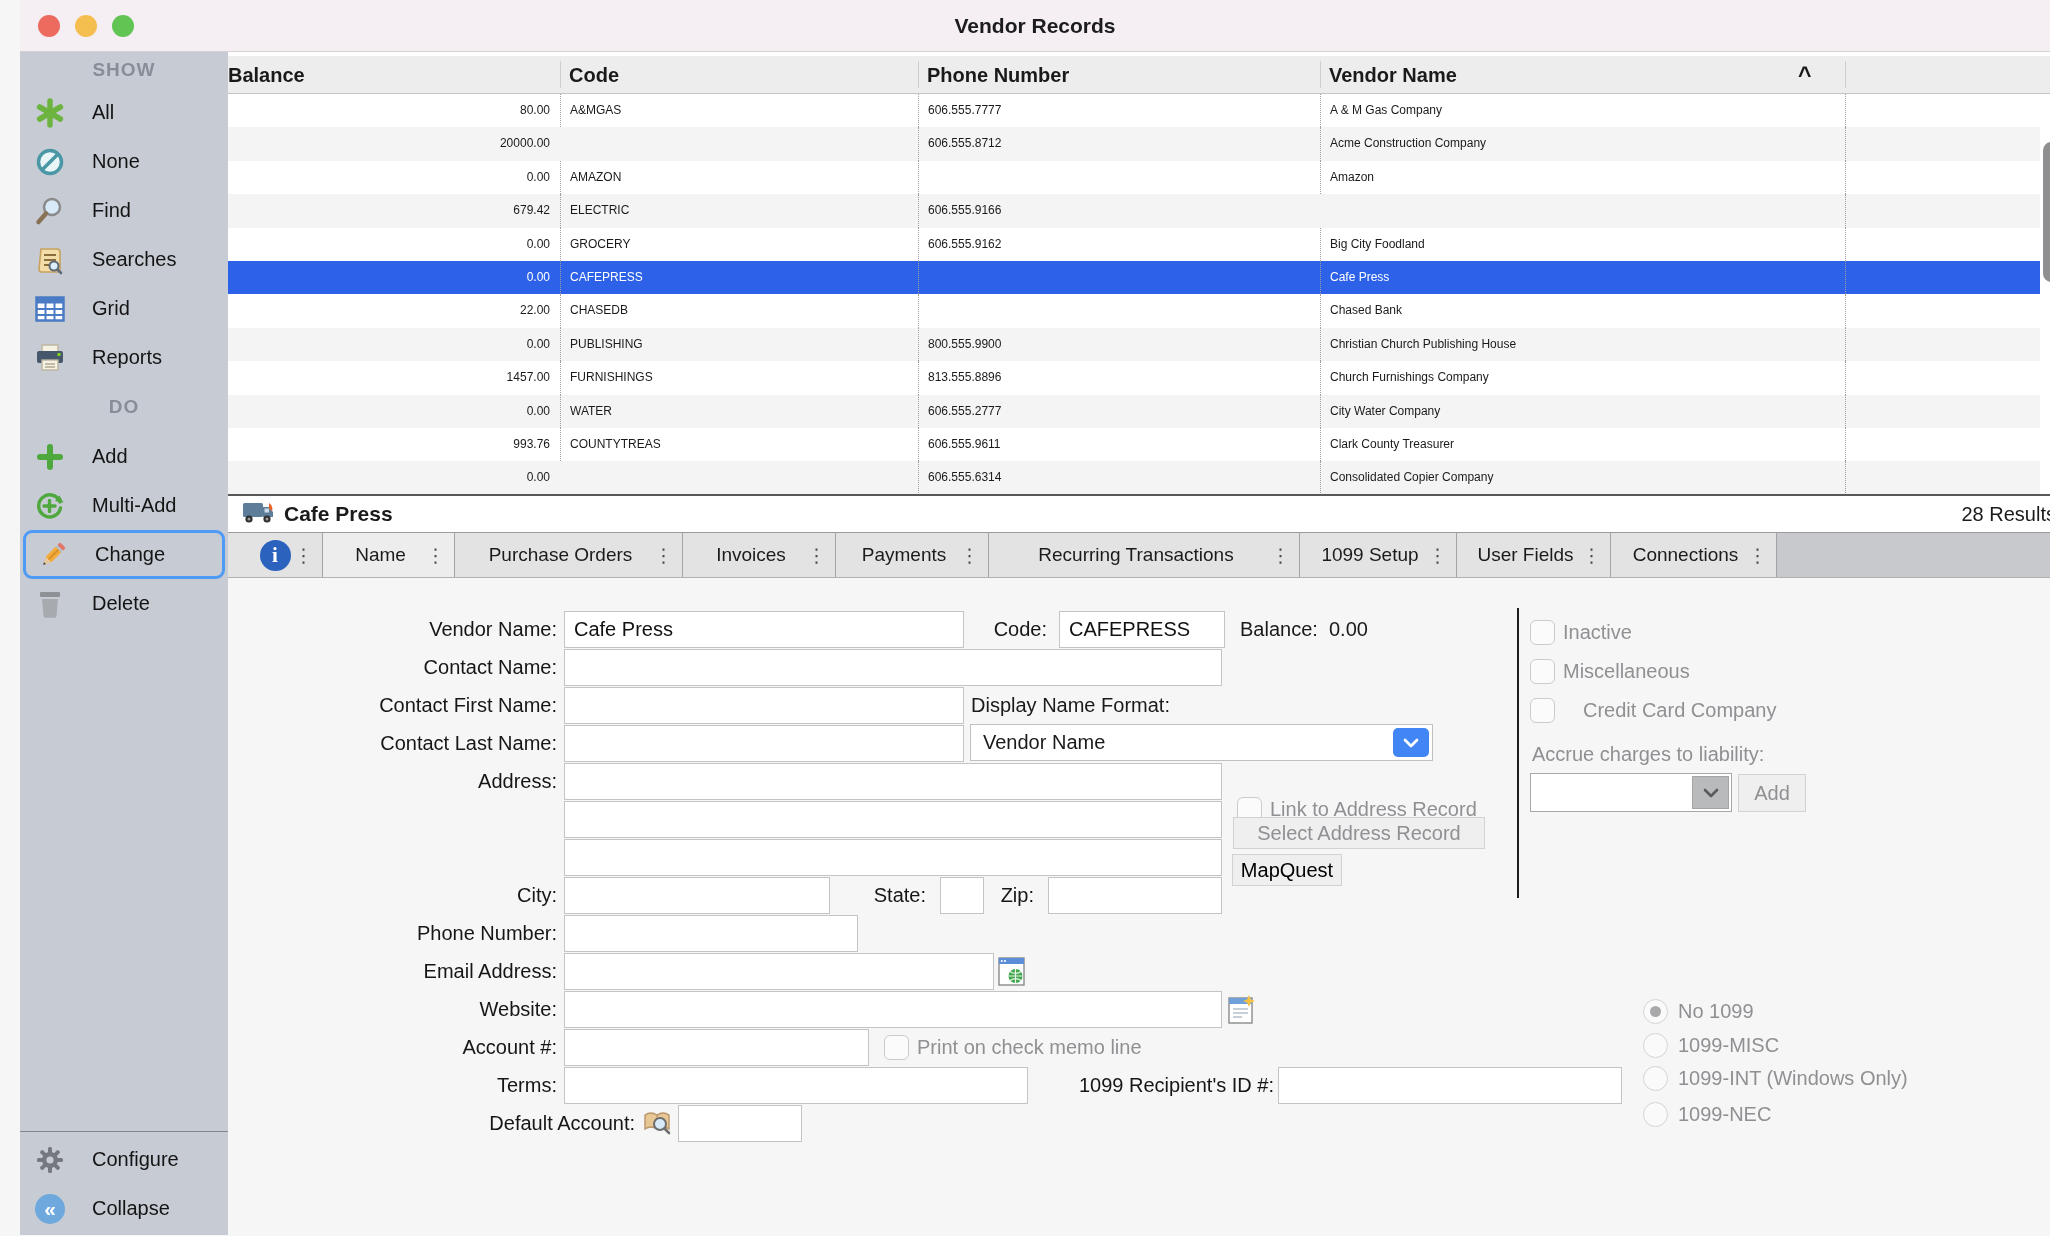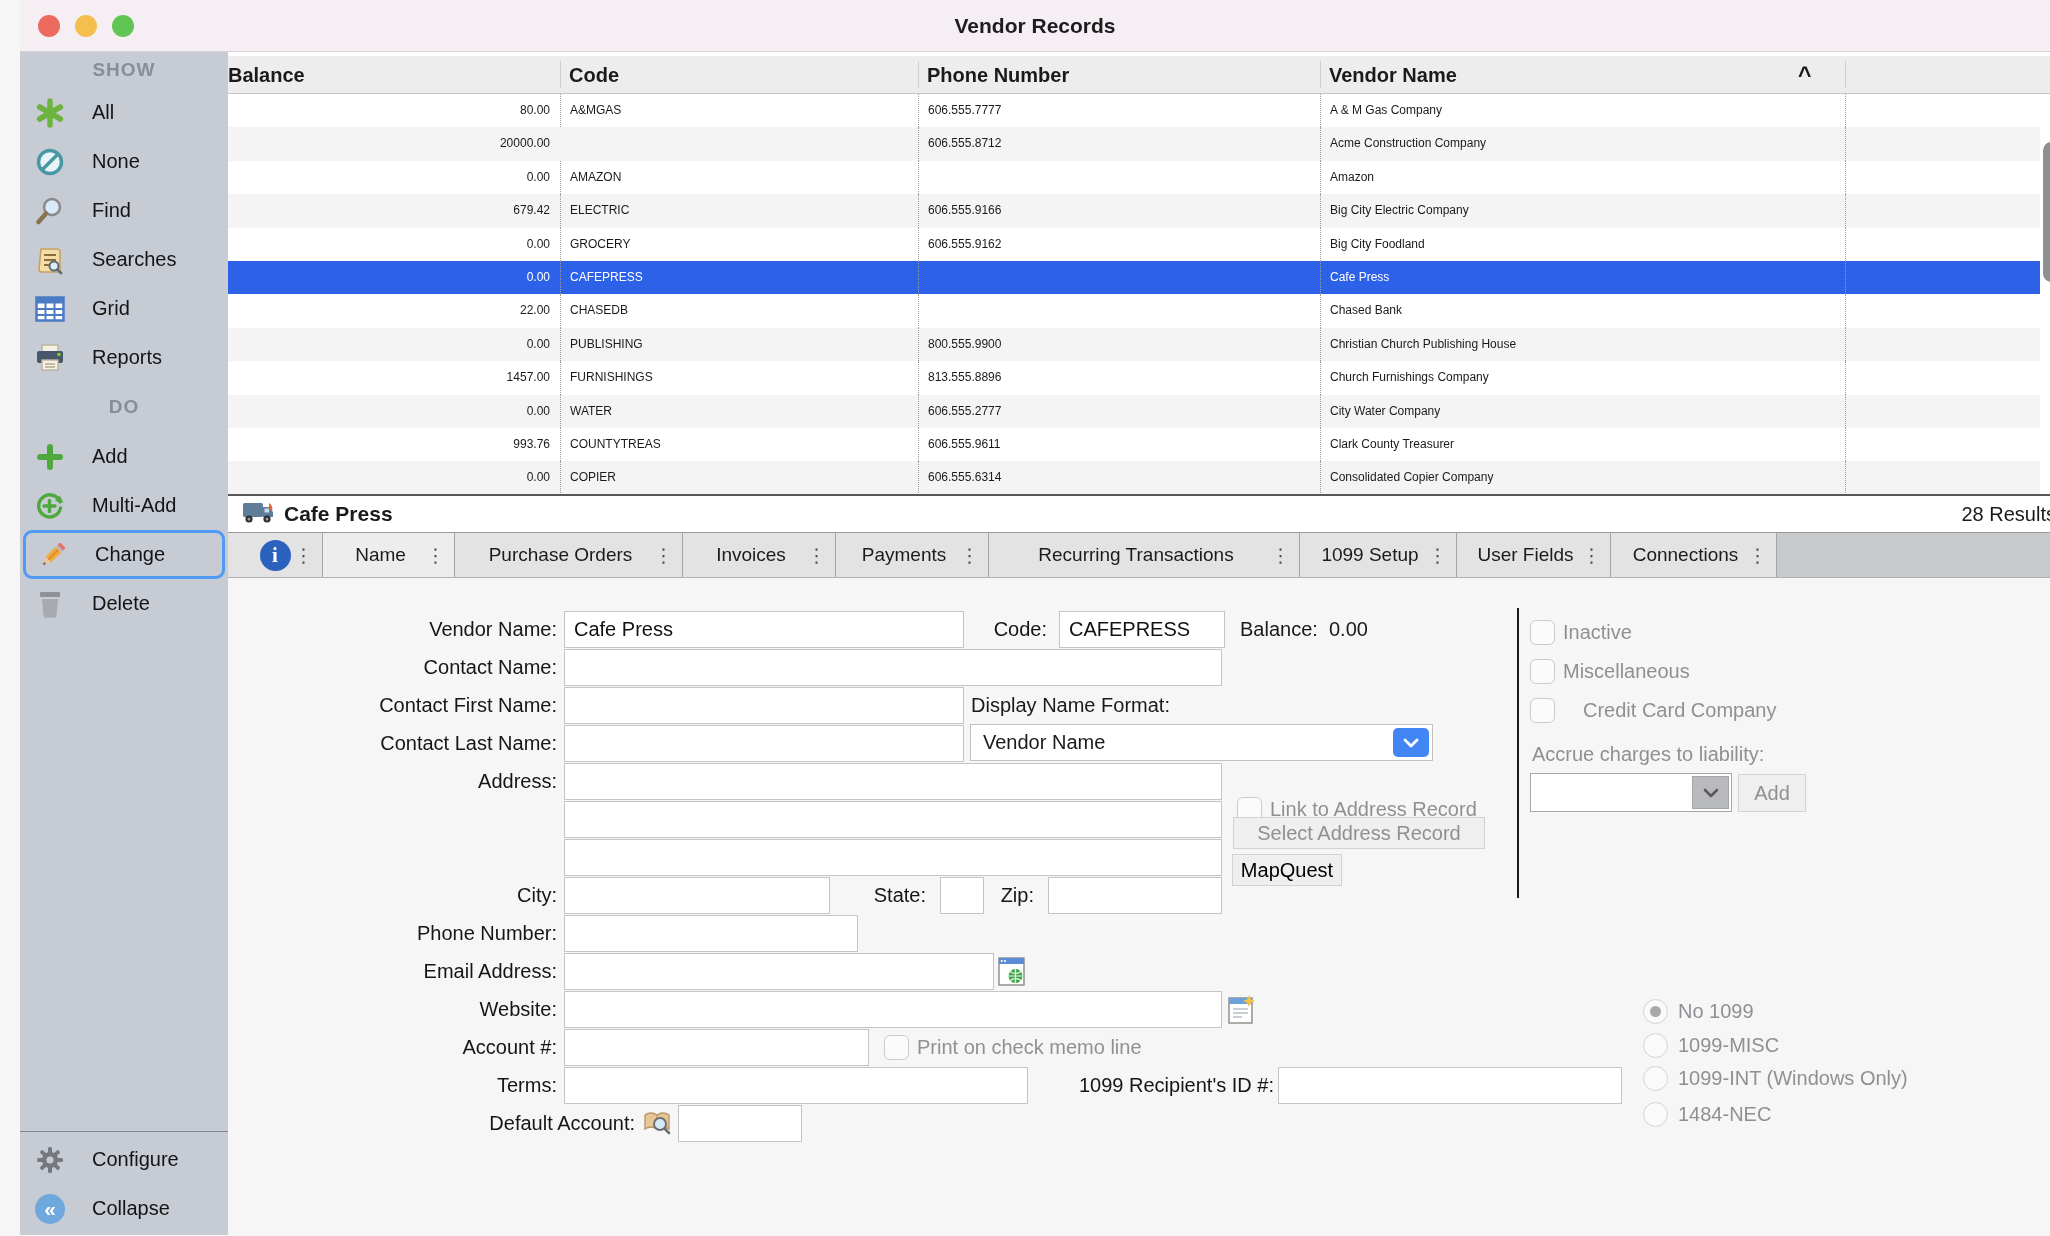--- a/index.html
+++ b/index.html
@@ -283,21 +283,20 @@
             <span class="tcell c-balance">0.00</span>
             <span class="tcell c-code">AMAZON</span>
             <span class="tcell c-phone"></span>
             <span class="tcell c-vendor">Amazon</span>
             <span class="tcell c-extra"></span>
           </div>
         <div class="trow">
             <span class="tcell c-balance">679.42</span>
             <span class="tcell c-code">ELECTRIC</span>
             <span class="tcell c-phone">606.555.9166</span>
-            <span class="tcell c-vendor">Big City Electric Company</span>
             <span class="tcell c-extra"></span>
           </div>
         <div class="trow">
             <span class="tcell c-balance">0.00</span>
             <span class="tcell c-code">GROCERY</span>
             <span class="tcell c-phone">606.555.9162</span>
             <span class="tcell c-vendor">Big City Foodland</span>
             <span class="tcell c-extra"></span>
           </div>
         <div class="trow selected">
@@ -337,21 +336,20 @@
           </div>
         <div class="trow">
             <span class="tcell c-balance">993.76</span>
             <span class="tcell c-code">COUNTYTREAS</span>
             <span class="tcell c-phone">606.555.9611</span>
             <span class="tcell c-vendor">Clark County Treasurer</span>
             <span class="tcell c-extra"></span>
           </div>
         <div class="trow">
             <span class="tcell c-balance">0.00</span>
-            <span class="tcell c-code">COPIER</span>
             <span class="tcell c-phone">606.555.6314</span>
             <span class="tcell c-vendor">Consolidated Copier Company</span>
             <span class="tcell c-extra"></span>
           </div>
         <div class="vscroll"></div>
       </div>
 
       <div class="statusbar">
         <span>
           <svg width="34" height="25" viewBox="0 0 34 25">
@@ -524,18 +522,18 @@
 
         <div class="rbtn" style="left:1415px;top:421px;">
             <span class="dot"></span>
           </div>
         <div class="ftext gray" style="left:1450px;top:415px;">No 1099</div>
         <div class="rbtn" style="left:1415px;top:455px;"></div>
         <div class="ftext gray" style="left:1450px;top:449px;">1099-MISC</div>
         <div class="rbtn" style="left:1415px;top:488px;"></div>
         <div class="ftext gray" style="left:1450px;top:482px;">1099-INT (Windows Only)</div>
         <div class="rbtn" style="left:1415px;top:524px;"></div>
-        <div class="ftext gray" style="left:1450px;top:518px;">1484-NEC</div>
+        <div class="ftext gray" style="left:1450px;top:518px;">1099-NEC</div>
       </div>
 
     </div>
   </div>
 </div>
 
 </body></html>

